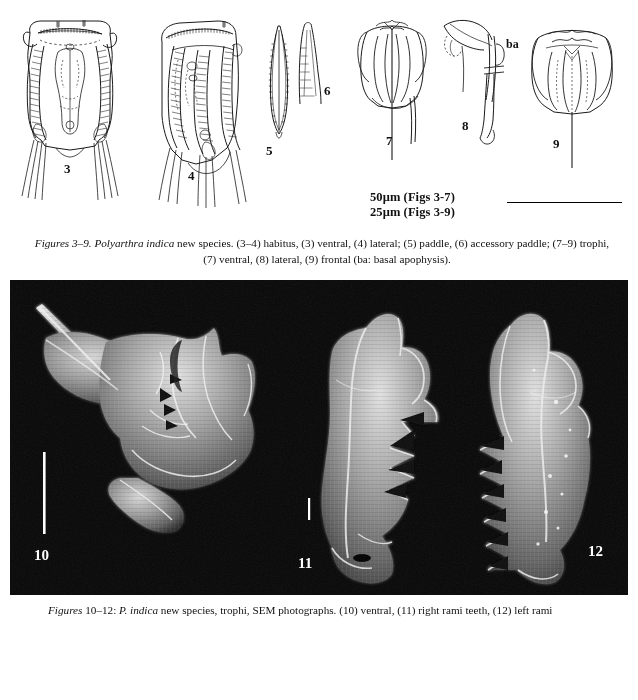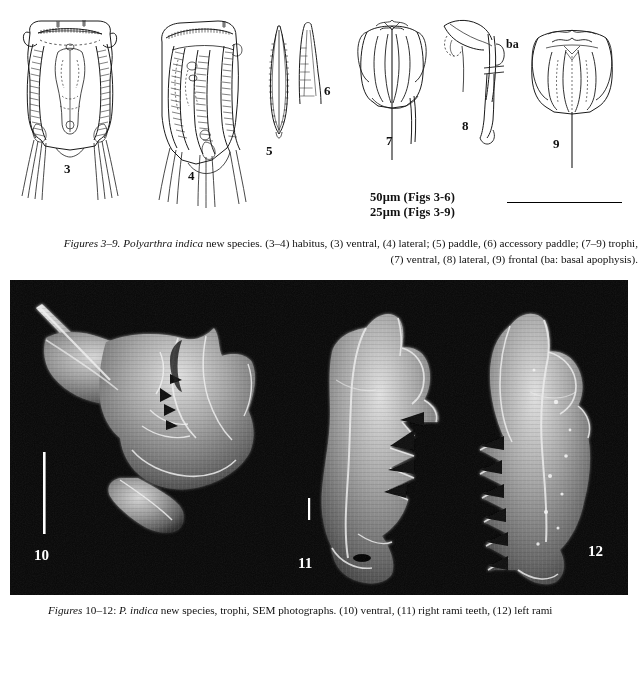--- a/index.html
+++ b/index.html
@@ -77,21 +77,21 @@
   }
 
   
   .caption-top {
     position: absolute;
     left: 0;
     top: 236px;
     width: 638px;
     font-size: 11.2px;
     line-height: 15.5px;
-    text-align: right;
+    text-align: center;
   }
   .caption-top .line {
     display: block;
     white-space: nowrap;
   }
   .caption-top .l1 { padding-left: 6px; }
   .caption-top .l2 { padding-left: 16px; }
   .it { font-style: italic; }
 
   
@@ -507,21 +507,21 @@
         <path d="M546 48 C560 44 584 44 598 48" stroke-width="0.7"></path>
 
         <path d="M572 112 L572 168" stroke-width="1.1"></path>
       </g>
       <text class="fignum" x="553" y="148">9</text>
     </svg>
   </div>
 
   <div class="scale-legend">
     <div class="rows">
-      <div>50μm (Figs 3-6)</div>
+      <div>50μm (Figs 3-7)</div>
       <div>25μm (Figs 3-9)</div>
     </div>
     <div class="bar"></div>
   </div>
 
   <div class="caption-top">
     <span class="line l1"><span class="it">Figures 3–9.</span><span>&nbsp;</span><span class="it">Polyarthra indica</span><span> new species. (3–4) habitus, (3) ventral, (4) lateral; (5) paddle, (6) accessory paddle; (7–9) trophi,</span></span>
     <span class="line l2">(7) ventral, (8) lateral, (9) frontal (ba: basal apophysis).</span>
   </div>
 

